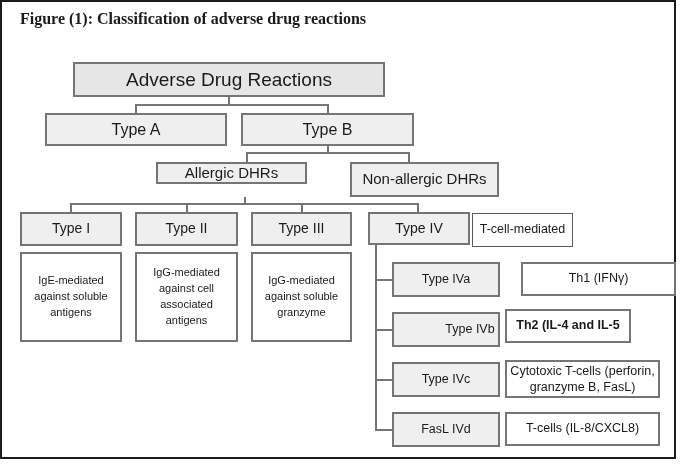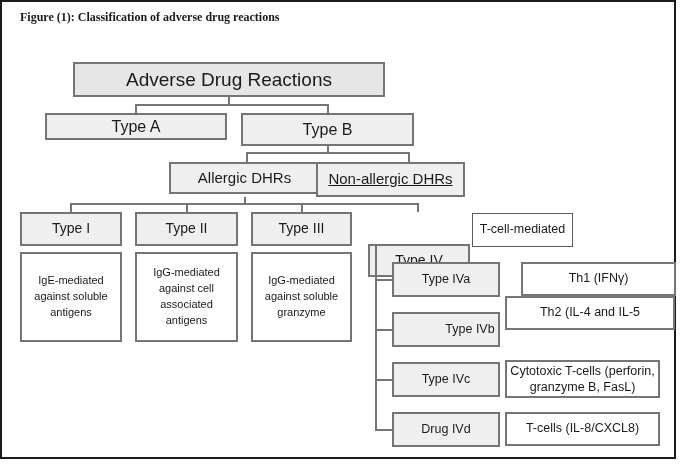--- a/index.html
+++ b/index.html
@@ -14,21 +14,21 @@
   .canvas{
     position:relative;width:680px;height:466px;background:#fff;overflow:hidden;
     font-family:"Liberation Sans", sans-serif;color:var(--text);
   }
   .frame{
     position:absolute;left:0;top:0;width:676px;height:459px;
     border:2px solid var(--frame);box-sizing:border-box;
   }
   .title{
     position:absolute;left:20px;top:10px;
-    font-family:"Liberation Serif", serif;font-weight:bold;font-size:12px;
+    font-family:"Liberation Serif", serif;font-weight:bold;font-size:16px;
     white-space:nowrap;
   }
   .box{
     position:absolute;box-sizing:border-box;
     display:flex;align-items:center;justify-content:center;text-align:center;
     background:#fff;border:2px solid var(--box-border);
     line-height:1.25;
   }
   .shaded{background:var(--shade);}
   .rootfill{background:var(--root-fill);}
@@ -49,58 +49,58 @@
 
   <div class="title">Figure (1): Classification of adverse drug reactions</div>
 
   <div class="box shaded rootfill fs19" style="left:73px;top:62px;width:312px;height:35px;">Adverse Drug Reactions</div>
 
   <div class="line" style="left:228px;top:97px;width:2px;height:8px;"></div>
   <div class="line" style="left:135px;top:104px;width:194px;height:2px;"></div>
   <div class="line" style="left:135px;top:104px;width:2px;height:9px;"></div>
   <div class="line" style="left:327px;top:104px;width:2px;height:9px;"></div>
 
-  <div class="box shaded fs16" style="left:45px;top:113px;width:182px;height:27px;">Type A</div>
+  <div class="box shaded fs16" style="left:45px;top:113px;width:182px;height:33px;">Type A</div>
   <div class="box shaded fs16" style="left:241px;top:113px;width:173px;height:33px;">Type B</div>
 
   <div class="line" style="left:327px;top:146px;width:2px;height:8px;"></div>
   <div class="line" style="left:246px;top:152px;width:164px;height:2px;"></div>
   <div class="line" style="left:246px;top:152px;width:2px;height:10px;"></div>
   <div class="line" style="left:408px;top:152px;width:2px;height:10px;"></div>
 
-  <div class="box shaded fs15" style="left:169px;top:162px;width:151px;height:32px;">Allergic DHRs</div>
-  <div class="box shaded fs15" style="left:316px;top:162px;width:149px;height:35px;text-decoration:underline;">Non-allergic DHRs</div>
+  <div class="box shaded fs15" style="left:156px;top:162px;width:151px;height:22px;">Allergic DHRs</div>
+  <div class="box shaded fs15" style="left:350px;top:162px;width:149px;height:35px;">Non-allergic DHRs</div>
 
   <div class="line" style="left:244px;top:197px;width:2px;height:7px;"></div>
   <div class="line" style="left:70px;top:203px;width:349px;height:2px;"></div>
   <div class="line" style="left:70px;top:203px;width:2px;height:9px;"></div>
   <div class="line" style="left:186px;top:203px;width:2px;height:9px;"></div>
   <div class="line" style="left:301px;top:203px;width:2px;height:9px;"></div>
   <div class="line" style="left:417px;top:203px;width:2px;height:9px;"></div>
 
   <div class="box shaded fs14" style="left:20px;top:212px;width:102px;height:34px;">Type I</div>
   <div class="box shaded fs14" style="left:135px;top:212px;width:103px;height:34px;">Type II</div>
   <div class="box shaded fs14" style="left:251px;top:212px;width:101px;height:34px;">Type III</div>
-  <div class="box shaded fs14" style="left:368px;top:212px;width:102px;height:33px;margin-top:32px;">Type IV</div>
+  <div class="box shaded fs14" style="left:368px;top:212px;width:102px;height:33px;">Type IV</div>
   <div class="box thin fs125" style="left:472px;top:213px;width:101px;height:34px;">T-cell-mediated</div>
 
   <div class="box fs11" style="left:20px;top:252px;width:102px;height:90px;">IgE-mediated against soluble antigens</div>
   <div class="box fs11" style="left:135px;top:252px;width:103px;height:90px;">IgG-mediated against cell associated antigens</div>
   <div class="box fs11" style="left:251px;top:252px;width:101px;height:90px;">IgG-mediated against soluble granzyme</div>
 
   <div class="line" style="left:375px;top:245px;width:2px;height:186px;"></div>
   <div class="line" style="left:375px;top:279px;width:18px;height:2px;"></div>
   <div class="line" style="left:375px;top:329px;width:18px;height:2px;"></div>
   <div class="line" style="left:375px;top:379px;width:18px;height:2px;"></div>
   <div class="line" style="left:375px;top:429px;width:18px;height:2px;"></div>
 
   <div class="box shaded fs125" style="left:392px;top:262px;width:108px;height:35px;">Type IVa</div>
   <div class="box fs125" style="left:505px;top:262px;width:155px;height:34px;margin-left:16px;">Th1 (IFNγ)</div>
 
   <div class="box shaded fs125" style="left:392px;top:312px;width:108px;height:35px;padding-left:48px;">Type IVb</div>
-  <div class="box fs125" style="left:505px;top:296px;width:170px;height:34px;">Th2 (IL-4 and IL-5</div>
+  <div class="box fs125" style="left:505px;top:309px;width:126px;height:34px;font-weight:bold;">Th2 (IL-4 and IL-5</div>
 
   <div class="box shaded fs125" style="left:392px;top:362px;width:108px;height:35px;">Type IVc</div>
   <div class="box fs125" style="left:505px;top:360px;width:155px;height:38px;line-height:1.3;">Cytotoxic T-cells (perforin, granzyme B, FasL)</div>
 
-  <div class="box shaded fs125" style="left:392px;top:412px;width:108px;height:35px;">Drug IVd</div>
+  <div class="box shaded fs125" style="left:392px;top:412px;width:108px;height:35px;">FasL IVd</div>
   <div class="box fs125" style="left:505px;top:412px;width:155px;height:34px;">T-cells (IL-8/CXCL8)</div>
 </div>
 
 </body></html>

